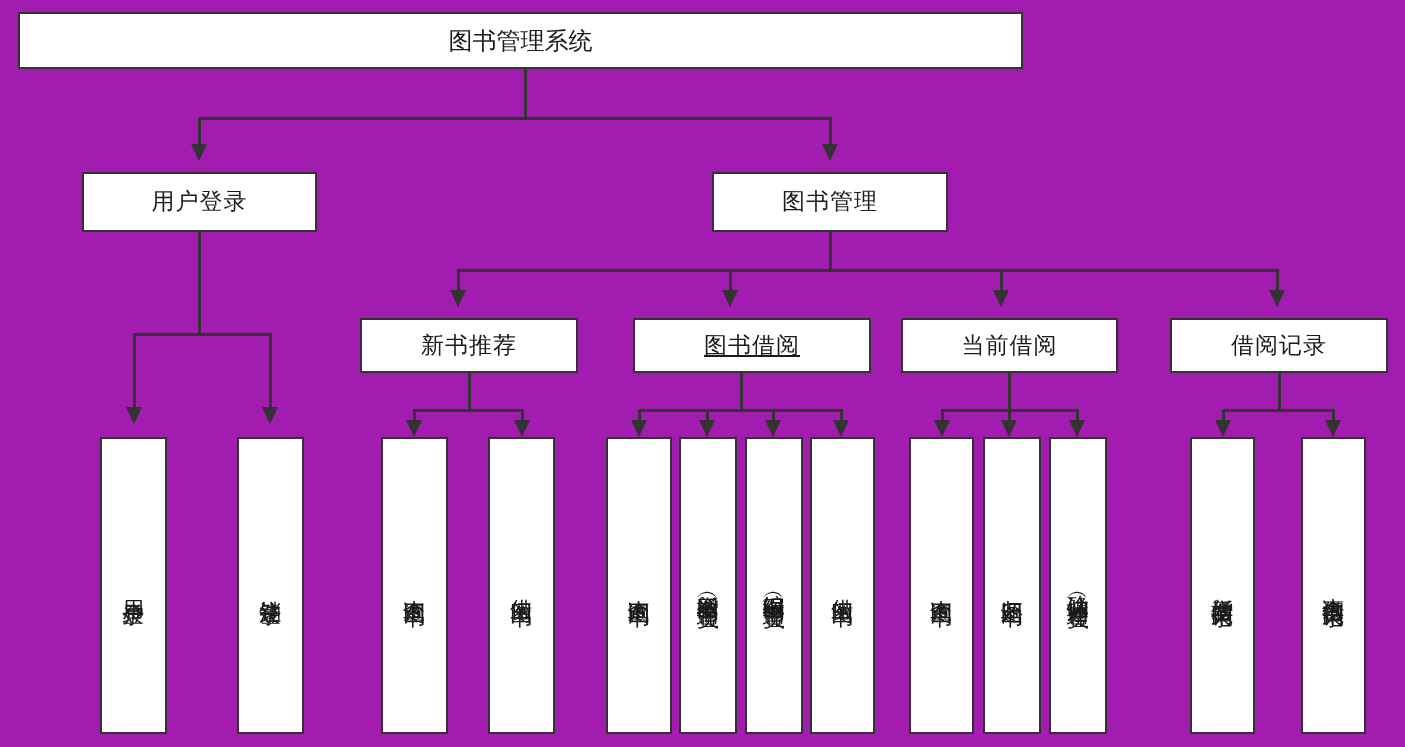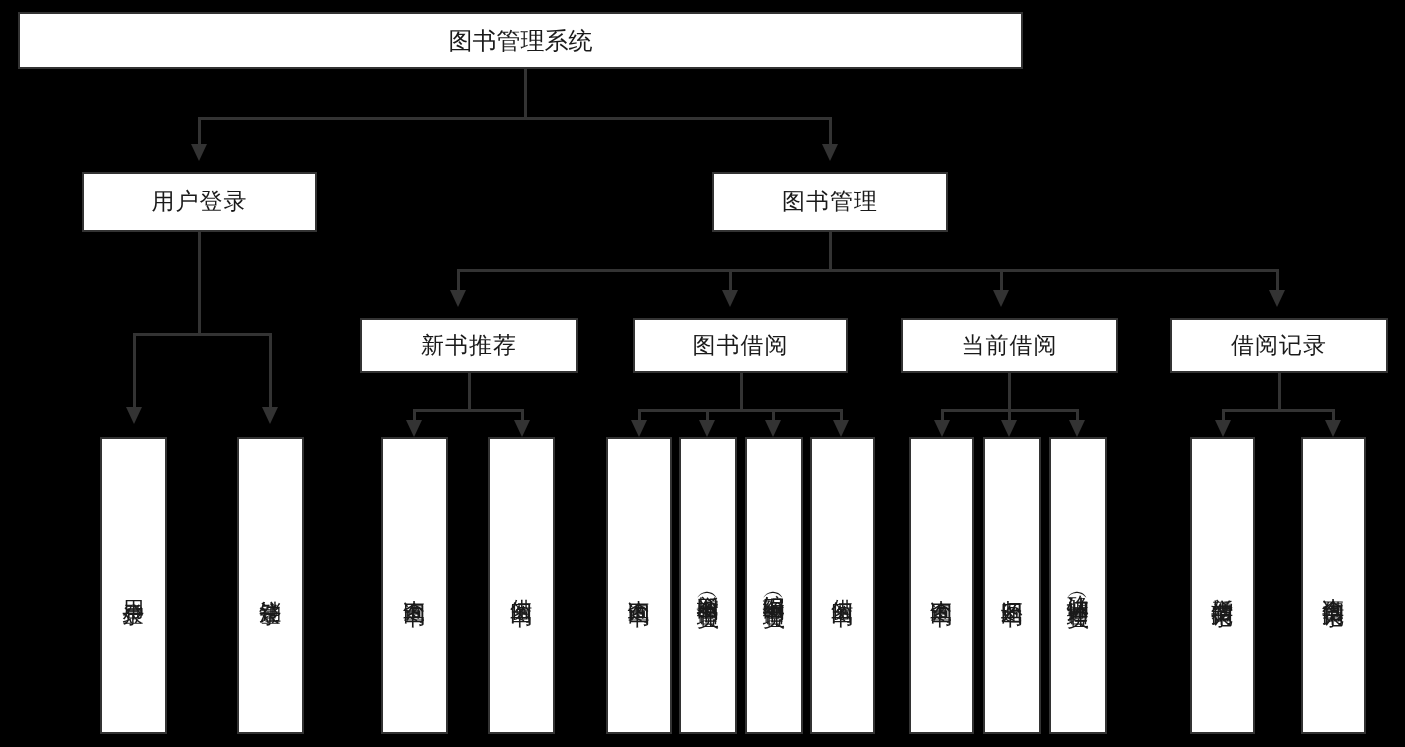--- a/index.html
+++ b/index.html
@@ -7,21 +7,21 @@
     padding: 0;
     background: #ffffff;
   }
   body {
     font-family: "Liberation Sans", "DejaVu Sans", sans-serif;
   }
   #canvas {
     position: relative;
     width: 1405px;
     height: 747px;
-    background: #000000;
+    background: #a21caf;
     overflow: hidden;
   }
   .node {
     position: absolute;
     box-sizing: border-box;
     border: 2.5px solid #333333;
     background: #ffffff;
     display: flex;
     align-items: center;
     justify-content: center;
@@ -113,21 +113,21 @@
   <div class="edge v" style="left:729px; top:269px; width:2.5px; height:22px;"></div>
   <div class="arrow" style="left:722px; top:290px;"></div>
   <div class="edge v" style="left:1000px; top:269px; width:2.5px; height:22px;"></div>
   <div class="arrow" style="left:993px; top:290px;"></div>
   <div class="edge v" style="left:1276px; top:269px; width:2.5px; height:22px;"></div>
   <div class="arrow" style="left:1269px; top:290px;"></div>
 
   <div class="node h-node" style="left:360px; top:318px; width:218px; height:55px;text-align:center;">
     <span>新书推荐</span>
   </div>
-  <div class="node h-node" style="left:633px; top:318px; width:215px; height:55px;">
+  <div class="node h-node" style="left:633px; top:318px; width:238px; height:55px;text-decoration:underline;">
     <span>图书借阅</span>
   </div>
   <div class="node h-node" style="left:1170px; top:318px; width:218px; height:55px;">
     <span>借阅记录</span>
   </div>
   <div class="node h-node" style="left:901px; top:318px; width:217px; height:55px;">
     <span>当前借阅</span>
   </div>
 
   <div class="edge v" style="left:468px; top:373px; width:2.5px; height:38px;"></div>

